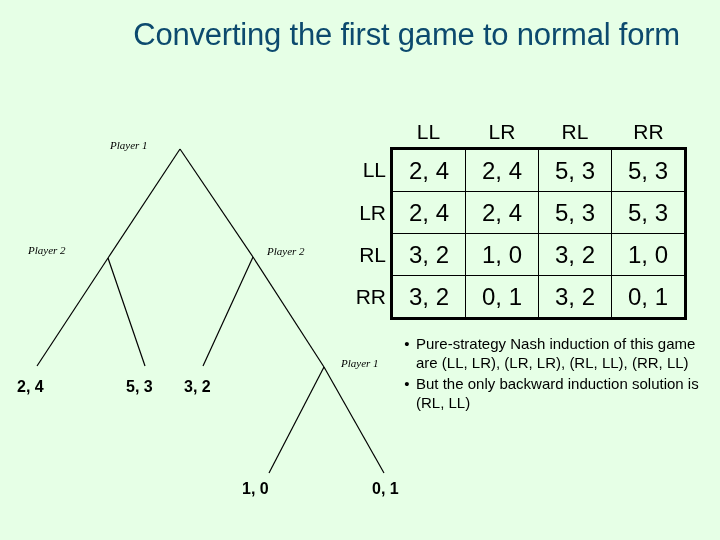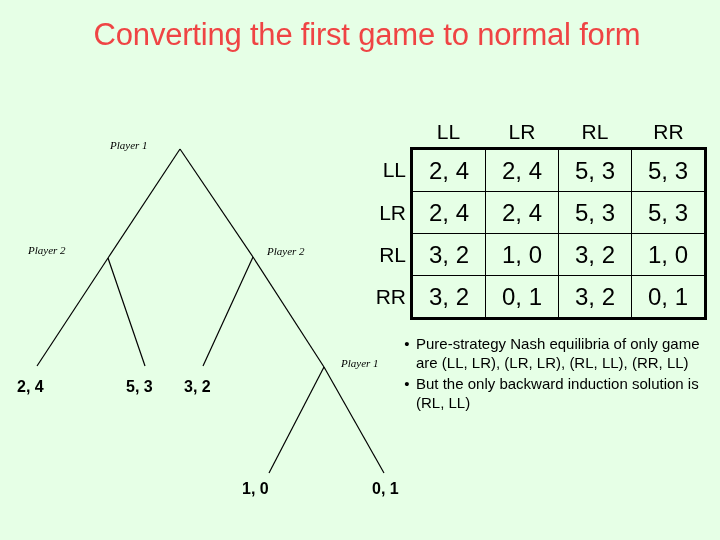--- a/index.html
+++ b/index.html
@@ -19,28 +19,28 @@
     position: absolute;
     left: 0;
     top: 0;
     width: 720px;
     height: 540px;
   }
 
   
   #title {
     position: absolute;
-    left: 47px;
+    left: 40px;
     top: 16px;
     width: 640px;
-    text-align: center;
+    text-align: right;
     font-size: 31px;
     line-height: 38px;
     font-weight: normal;
-    color: #ef4444;
+    color: #0c4a6e;
     letter-spacing: -0.2px;
   }
 
   
   #tree-svg {
     position: absolute;
     left: 0;
     top: 0;
     width: 720px;
     height: 540px;
@@ -72,21 +72,21 @@
 
   #leaf-0 { left: 17px;  top: 378px; }
   #leaf-1 { left: 126px; top: 378px; }
   #leaf-2 { left: 184px; top: 378px; }
   #leaf-3 { left: 242px; top: 480px; }
   #leaf-4 { left: 372px; top: 480px; }
 
   
   #matrix {
     position: absolute;
-    left: 360px;
+    left: 340px;
     top: 116px;
   }
   #matrix table {
     border-collapse: collapse;
     font-family: "Liberation Sans", sans-serif;
   }
   #matrix th.corner {
     width: 46px;
     height: 28px;
     border: none;
@@ -231,21 +231,21 @@
           <td class="cell">3, 2</td>
           <td class="cell">0, 1</td>
         </tr>
       </tbody>
     </table>
   </div>
 
   <div id="bullets">
     <div class="bullet-row">
       <span class="bullet-dot">•</span>
-      <span class="bullet-text">Pure-strategy Nash equilibria of only game are (LL, LR), (LR, LR), (RL, LL), (RR, LL)</span>
+      <span class="bullet-text">Pure-strategy Nash induction of this game are (LL, LR), (LR, LR), (RL, LL), (RR, LL)</span>
     </div>
     <div class="bullet-row">
       <span class="bullet-dot">•</span>
       <span class="bullet-text">But the only backward induction solution is (RL, LL)</span>
     </div>
   </div>
 
 </div>
 
 </body></html>

